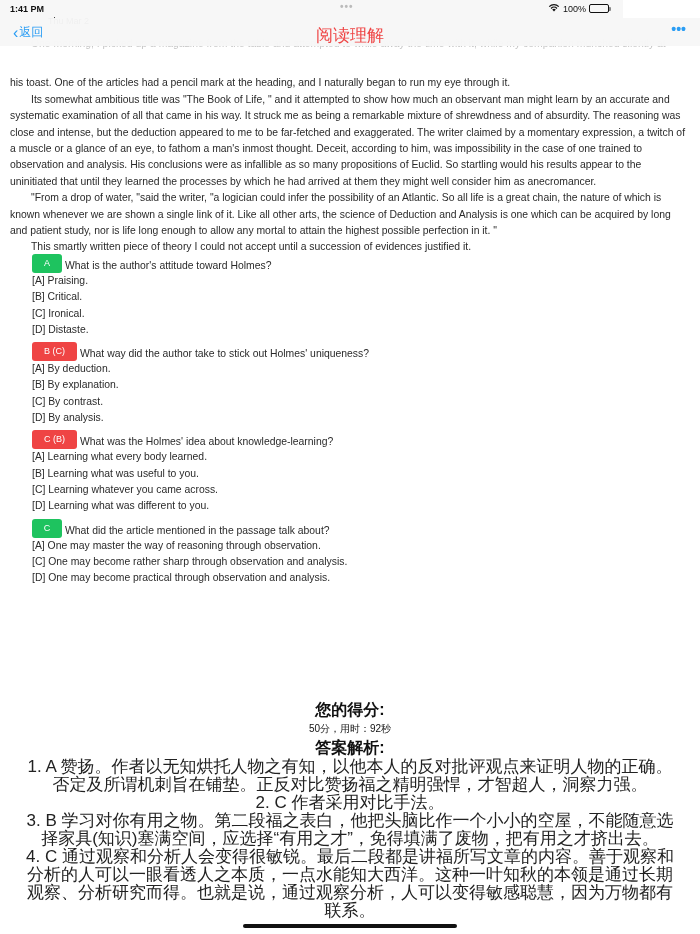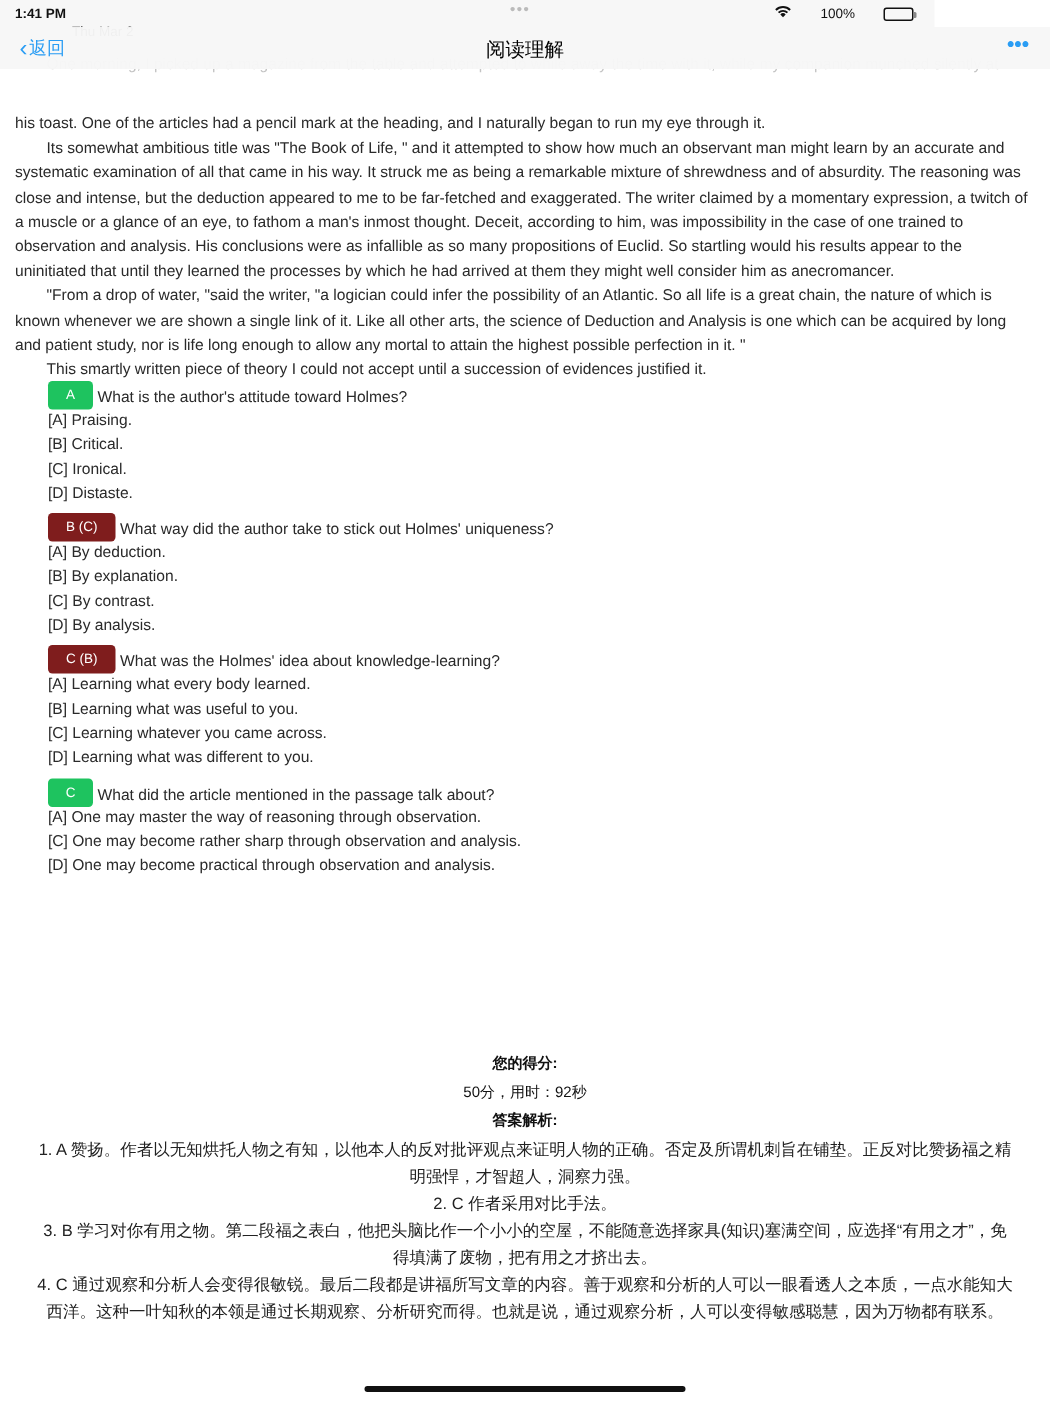--- a/index.html
+++ b/index.html
@@ -3,49 +3,49 @@
 <meta charset="utf-8">
 <style>
   * { box-sizing: border-box; margin: 0; padding: 0; }
   html, body { width: 700px; height: 934px; background: #ffffff; overflow: hidden; }
   body { font-family: "Liberation Sans", "DejaVu Sans", sans-serif; color: #222; position: relative; }
 
   .status-bar { position: absolute; top: 0; left: 0; width: 623px; height: 18px; background: #f7f7f7; font-size: 9px; font-weight: bold; color: #111; }
   .status-bar .time { position: absolute; left: 10px; top: 4px; }
   .status-bar .date { position: absolute; left: 48px; top: 4px; font-weight: normal; margin-top: 12px; }
   .status-bar .dots { position: absolute; left: 340px; top: 1px; color: #bbb; font-size: 10px; letter-spacing: 1px; }
-  .status-bar .right { position: absolute; right: 14px; top: 3px; display: flex; align-items: flex-end; gap: 19px; font-weight: normal; }
+  .status-bar .right { position: absolute; right: 14px; top: 3px; display: flex; align-items: center; gap: 3px; font-weight: normal; }
   .battery { width: 20px; height: 9px; border: 1px solid #111; border-radius: 2px; position: relative; padding: 1px; }
   .battery::after { content: ""; position: absolute; right: -3px; top: 2px; width: 2px; height: 4px; background: #888; border-radius: 0 1px 1px 0; }
   .battery-fill { width: 100%; height: 100%; background: #111; border-radius: 1px; }
 
   .nav-bar { position: absolute; top: 18px; left: 0; width: 700px; height: 28px; background: rgba(247,247,247,0.97); z-index: 5; }
   .nav-back { position: absolute; left: 13px; top: 6px; color: #2a9df4; font-size: 12px; display: flex; align-items: center; cursor: pointer; }
   .nav-back .chev { font-size: 16px; line-height: 12px; margin-right: 1px; }
-  .nav-title { position: absolute; left: 0; right: 0; top: 6px; text-align: center; color: #000000; font-size: 13px; }
+  .nav-title { position: absolute; left: 0; right: 0; top: 6px; text-align: center; color: #ef4444; font-size: 17px; }
   .nav-more { position: absolute; right: 14px; top: 3px; color: #2a9df4; font-size: 14px; font-weight: bold; letter-spacing: 0px; cursor: pointer; }
 
   .passage { position: absolute; top: 36px; left: 10px; width: 680px; font-size: 10.4px; line-height: 16.4px; color: #2a2a2a; }
   .passage p { text-indent: 21px; }
   .passage p.first { text-indent: 0; margin-top: 23px; }
   .passage .ghost { color: #555; opacity: 0.35; text-indent: 21px; }
 
   .questions { position: absolute; top: 250px; left: 32px; width: 640px; font-size: 10.4px; color: #2a2a2a; }
   .q-block { margin-bottom: 0; }
   .q-head { display: flex; align-items: flex-end; height: 23px; }
   .badge { display: inline-block; height: 19px; line-height: 19px; text-align: center; color: #fff; font-size: 9px; border-radius: 3px; margin-right: 3px; }
   .badge.green { background: #1ec35f; width: 30px; }
-  .badge.red { background: #7f1d1d; width: 45px; }
+  .badge.red { background: #ef4444; width: 45px; }
   .q-text { line-height: 14px; }
   .opt { height: 16.3px; line-height: 16.3px; }
 
   .result { position: absolute; top: 700px; left: 0; width: 700px; text-align: center; color: #111; }
-  .result .h { font-size: 10px; font-weight: bold; height: 19px; line-height: 19px; }
+  .result .h { font-size: 16px; font-weight: bold; height: 19px; line-height: 19px; }
   .result .score { font-size: 10px; height: 19px; line-height: 19px; }
-  .analysis { position: absolute; top: 758px; left: 24px; width: 652px; text-align: center; font-size: 11px; line-height: 18px; color: #222; }
+  .analysis { position: absolute; top: 758px; left: 24px; width: 652px; text-align: center; font-size: 17px; line-height: 18px; color: #222; }
 
   .home-indicator { position: absolute; left: 243px; top: 924px; width: 214px; height: 4px; border-radius: 2px; background: #111; }
 </style>
 </head>
 <body>
 
 <div class="status-bar">
   <span class="time">1:41 PM</span>
   <span class="date">Thu Mar 2</span>
   <span class="dots">•••</span>

